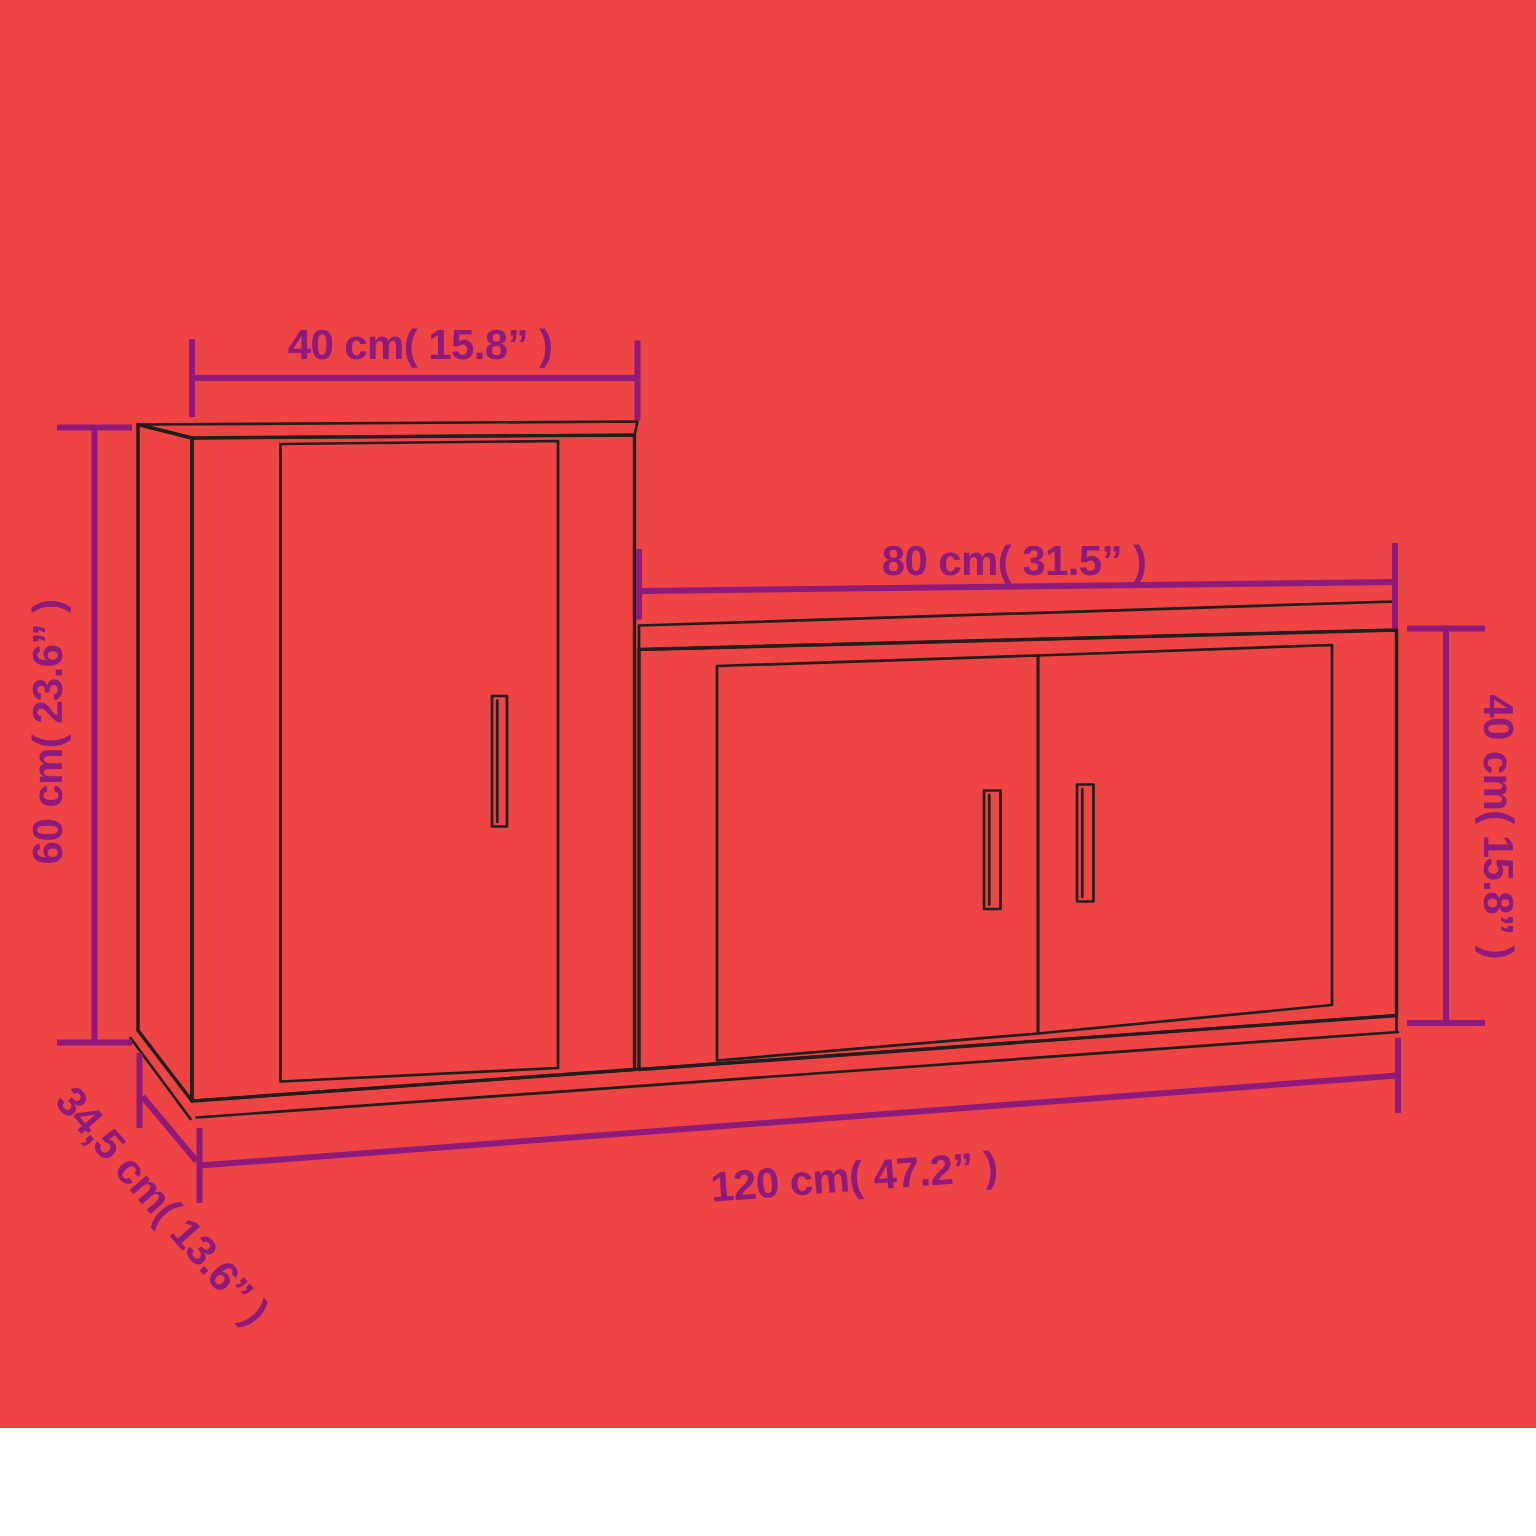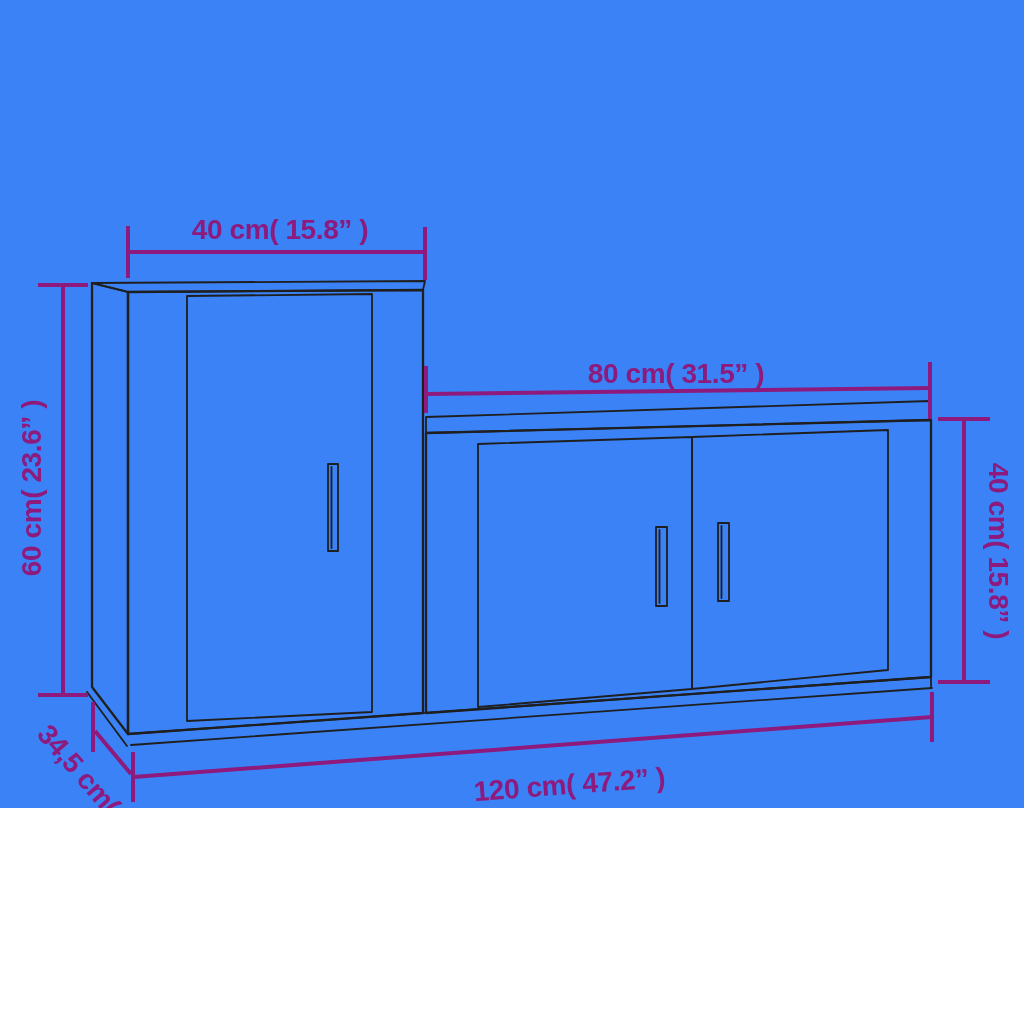--- a/index.html
+++ b/index.html
@@ -3,22 +3,22 @@
 <meta charset="utf-8">
 <style>
   html, body {
     margin: 0;
     padding: 0;
     background: #ffffff;
   }
   .stage {
     position: relative;
     width: 1024px;
-    height: 808px;
-    background: #3b82f6;
+    height: 952px;
+    background: #ef4444;
     overflow: hidden;
   }
   svg {
     display: block;
     width: 1024px;
     height: 1024px;
   }
   .dim-label {
     font-family: "Liberation Sans", "DejaVu Sans", sans-serif;
     font-weight: bold;

